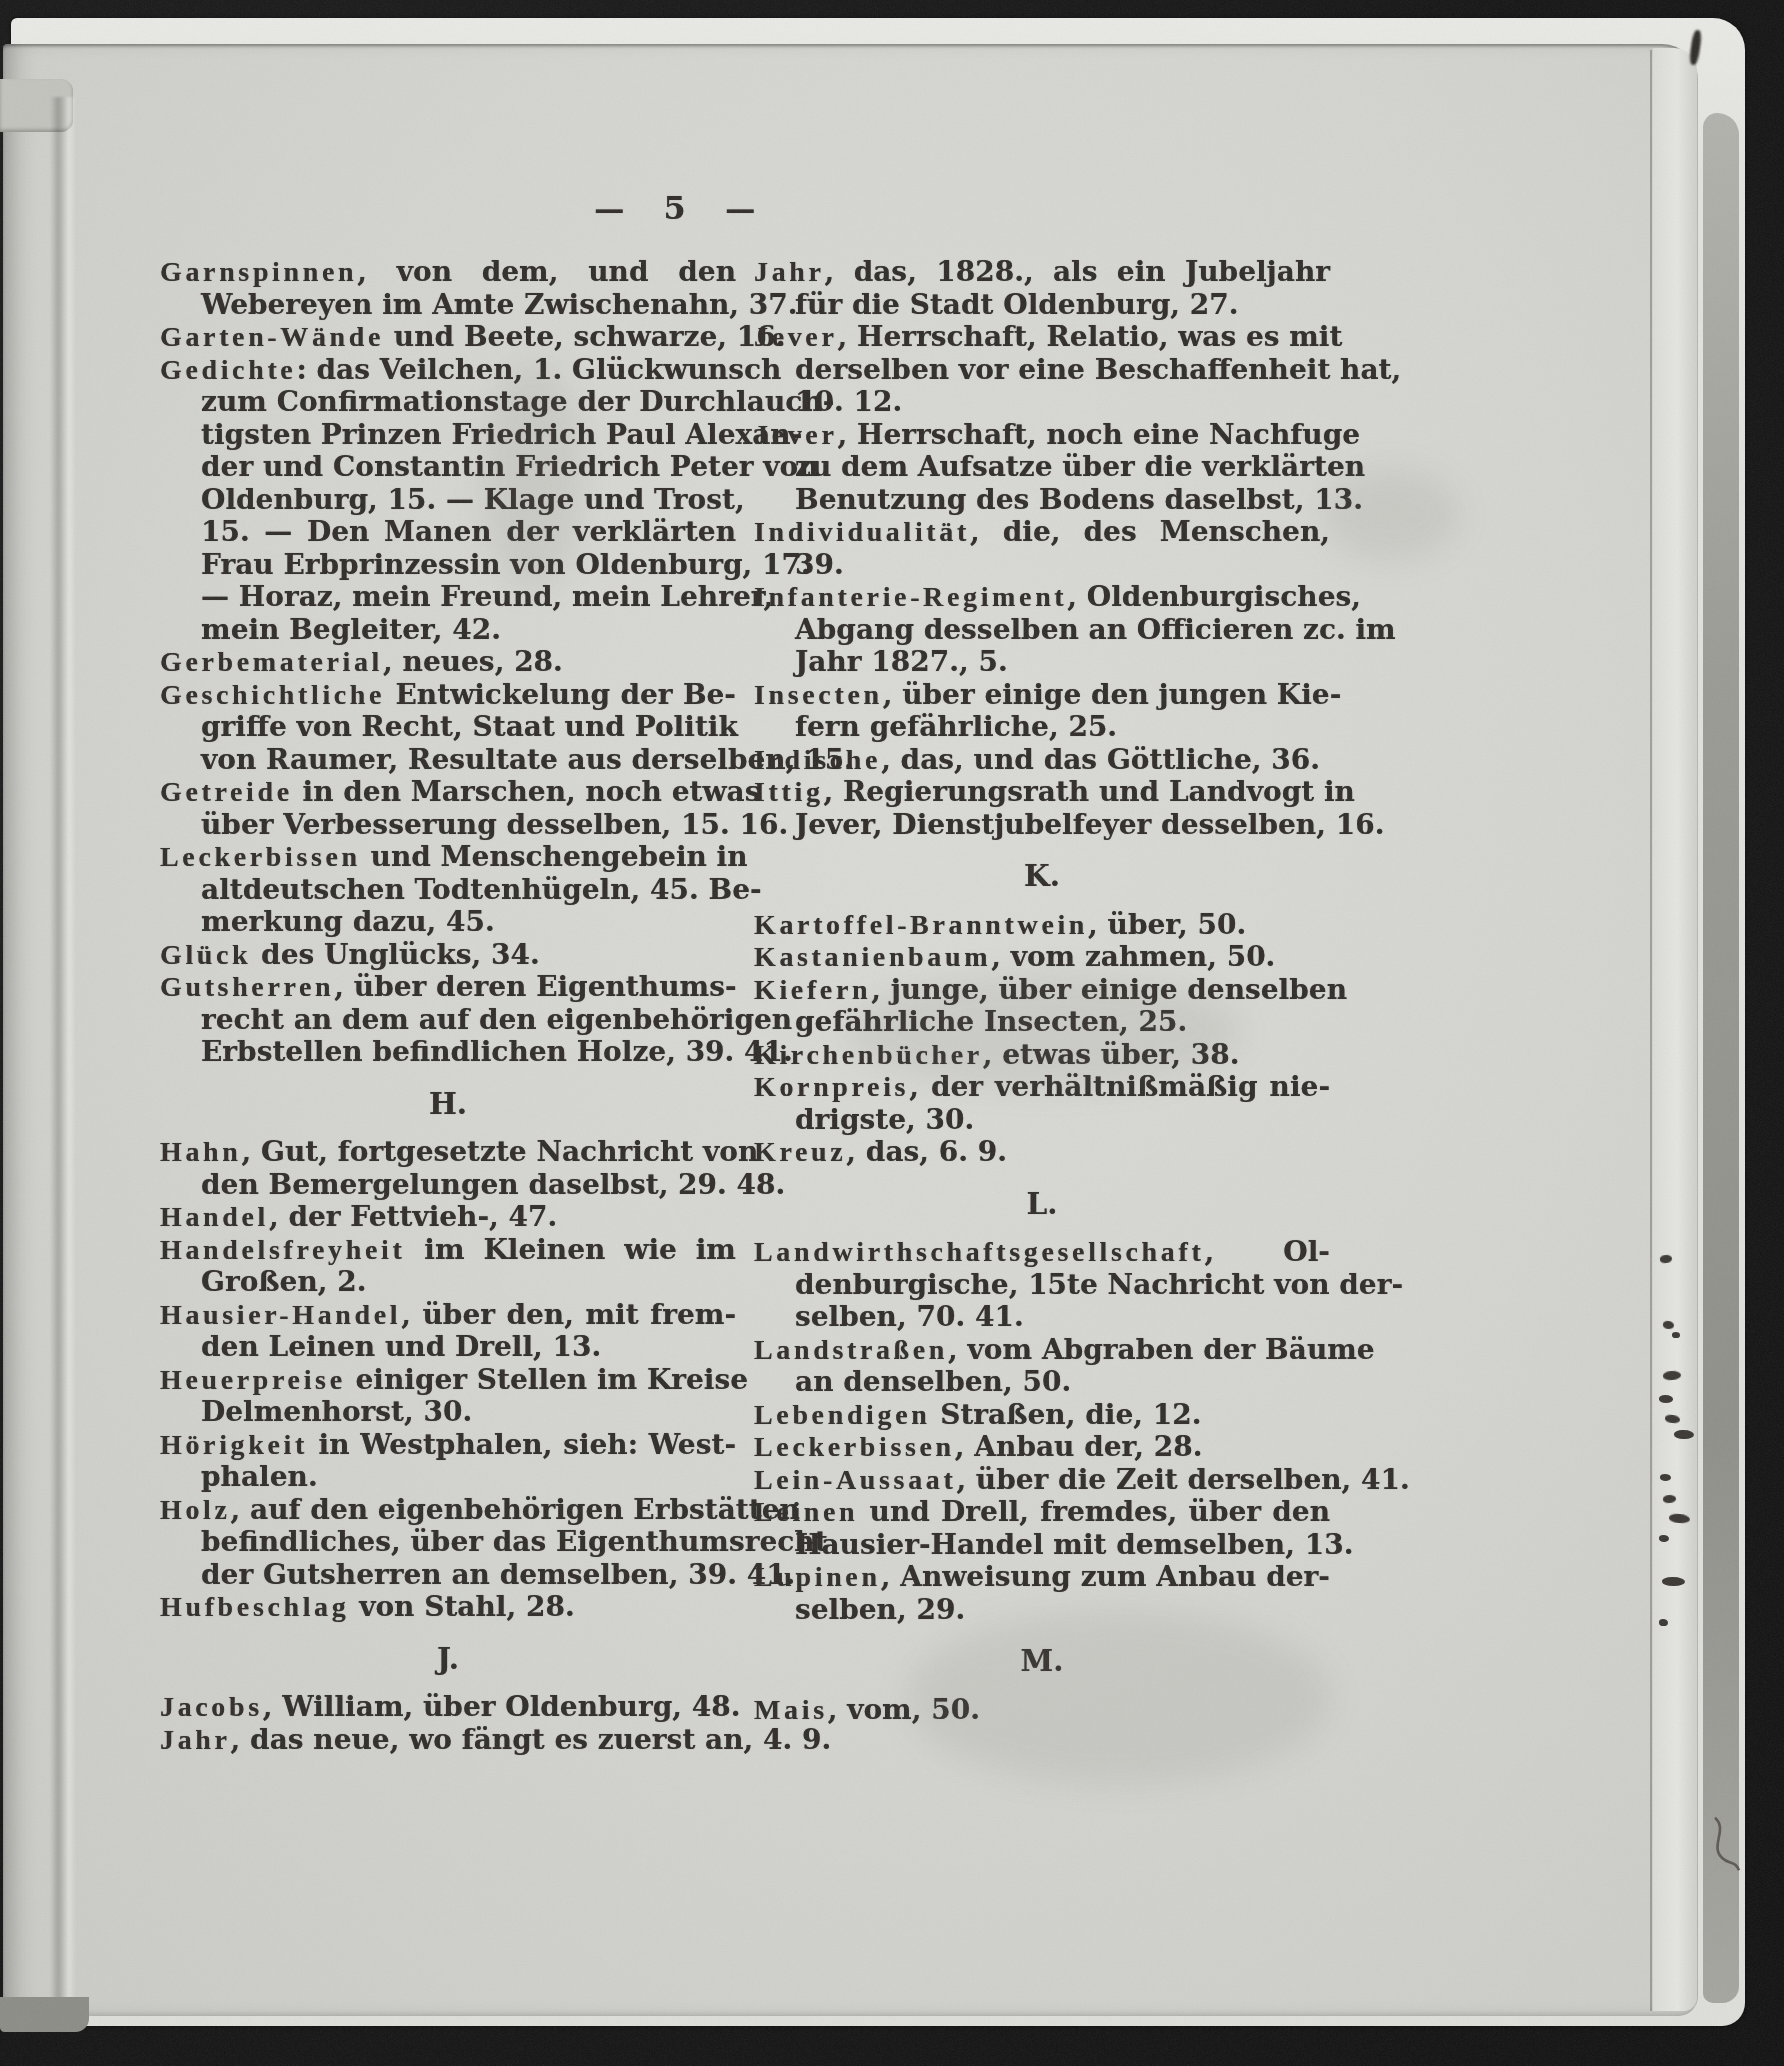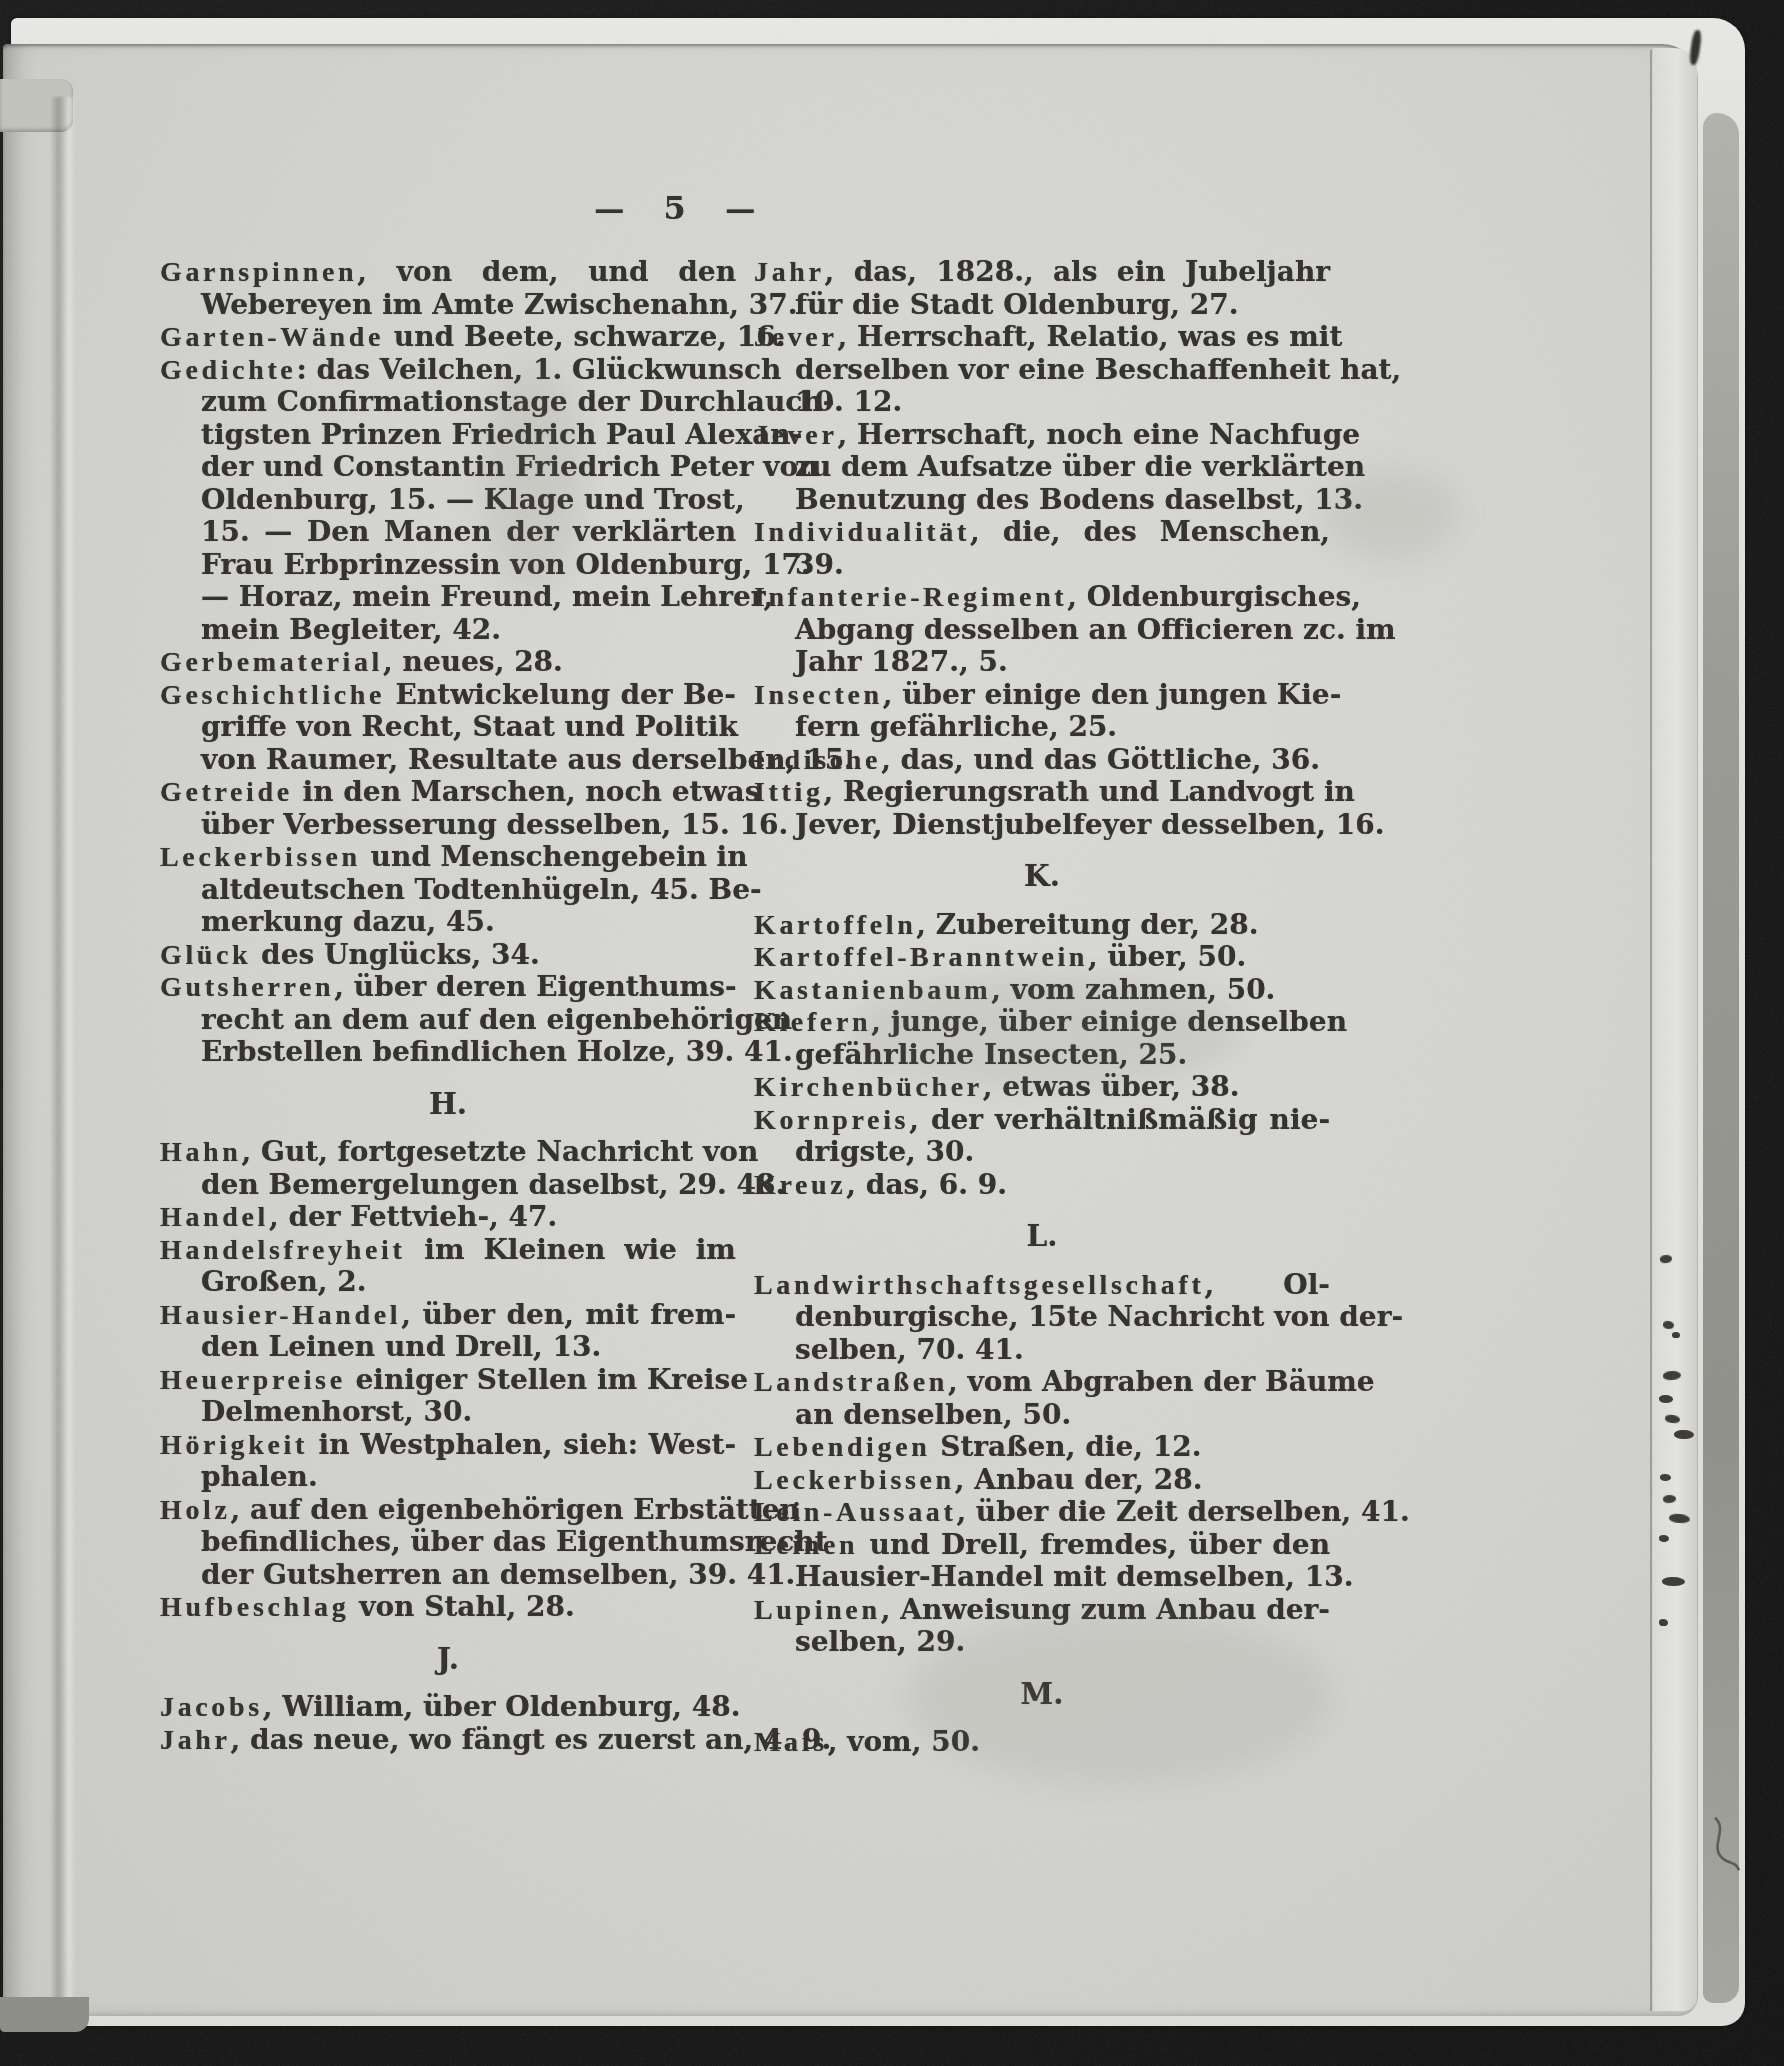--- a/index.html
+++ b/index.html
@@ -185,21 +185,20 @@
       <div class="line cont">39.</div>
       <div class="line j"><span class="head">Infanterie-Regiment</span>, Oldenburgisches,</div>
       <div class="line cont j">Abgang desselben an Officieren zc. im</div>
       <div class="line cont">Jahr 1827., 5.</div>
       <div class="line j"><span class="head">Insecten</span>, über einige den jungen Kie-</div>
       <div class="line cont">fern gefährliche, 25.</div>
       <div class="line"><span class="head">Irdische</span>, das, und das Göttliche, 36.</div>
       <div class="line j"><span class="head">Ittig</span>, Regierungsrath und Landvogt in</div>
       <div class="line cont">Jever, Dienstjubelfeyer desselben, 16.</div>
       <div class="heading">K.</div>
-      <div class="line"><span class="head">Kartoffeln</span>, Zubereitung der, 28.</div>
       <div class="line"><span class="head">Kartoffel-Branntwein</span>, über, 50.</div>
       <div class="line"><span class="head">Kastanienbaum</span>, vom zahmen, 50.</div>
       <div class="line j"><span class="head">Kiefern</span>, junge, über einige denselben</div>
       <div class="line cont">gefährliche Insecten, 25.</div>
       <div class="line"><span class="head">Kirchenbücher</span>, etwas über, 38.</div>
       <div class="line j"><span class="head">Kornpreis</span>, der verhältnißmäßig nie-</div>
       <div class="line cont">drigste, 30.</div>
       <div class="line"><span class="head">Kreuz</span>, das, 6. 9.</div>
       <div class="heading">L.</div>
       <div class="line j"><span class="head">Landwirthschaftsgesellschaft</span>, Ol-</div>

